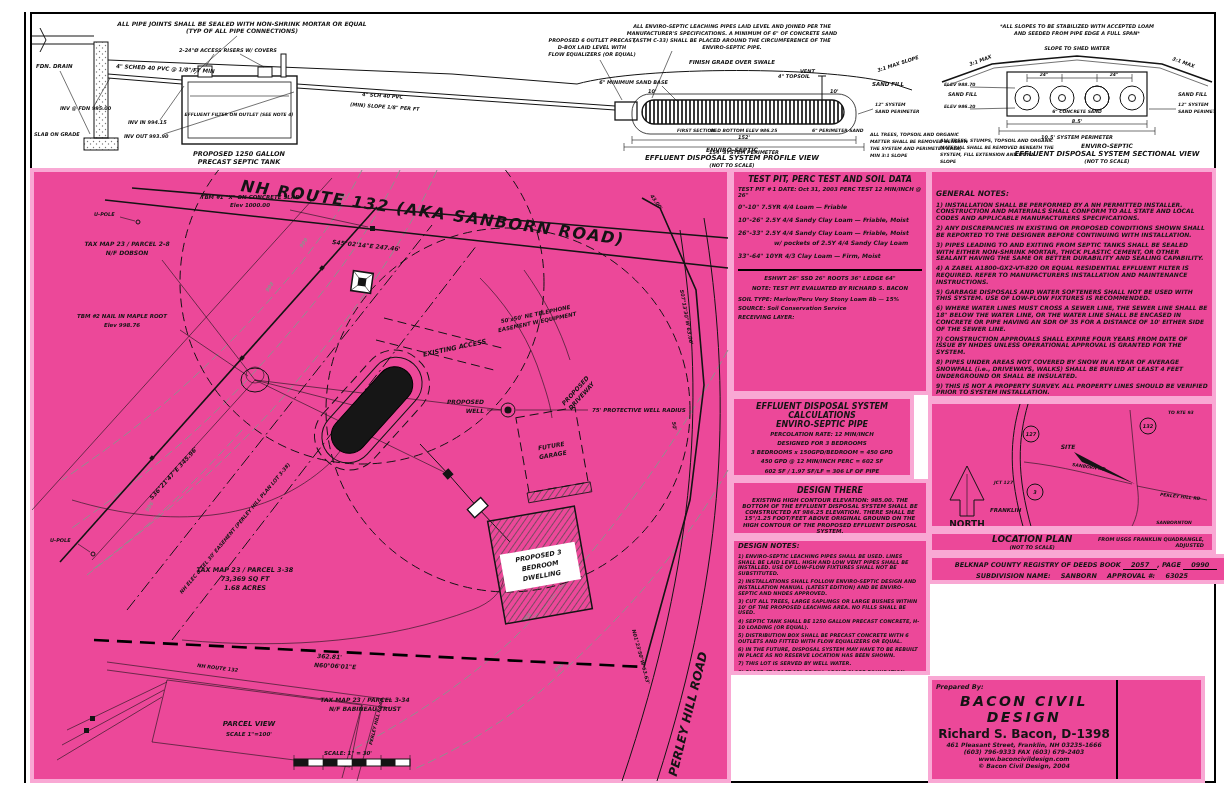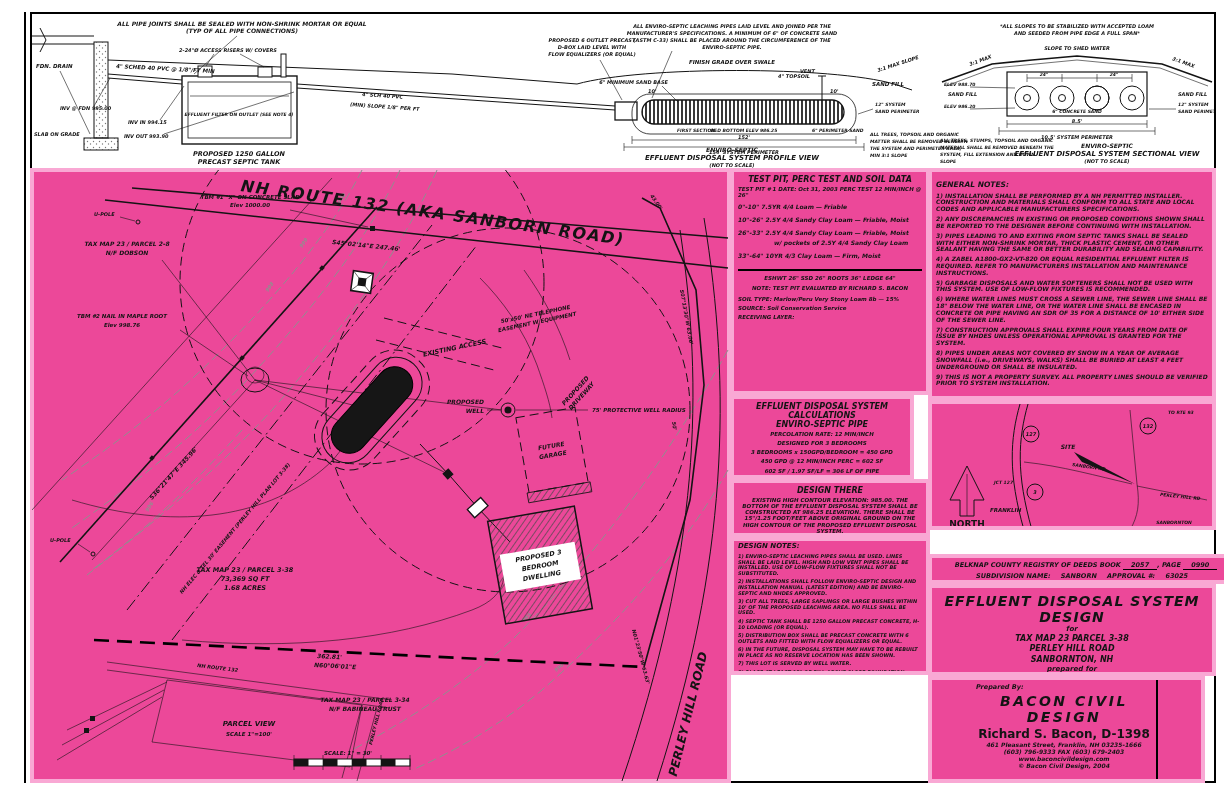--- a/index.html
+++ b/index.html
@@ -391,21 +391,21 @@
     <div class="pTiny note" style="font-size:5px">2) INSTALLATIONS SHALL FOLLOW ENVIRO-SEPTIC DESIGN AND INSTALLATION MANUAL (LATEST EDITION) AND BE ENVIRO-SEPTIC AND NHDES APPROVED.</div>
     <div class="pTiny note" style="font-size:5px">3) CUT ALL TREES, LARGE SAPLINGS OR LARGE BUSHES WITHIN 10' OF THE PROPOSED LEACHING AREA. NO FILLS SHALL BE USED.</div>
     <div class="pTiny note" style="font-size:5px">4) SEPTIC TANK SHALL BE 1250 GALLON PRECAST CONCRETE, H-10 LOADING (OR EQUAL).</div>
     <div class="pTiny note" style="font-size:5px">5) DISTRIBUTION BOX SHALL BE PRECAST CONCRETE WITH 6 OUTLETS AND FITTED WITH FLOW EQUALIZERS OR EQUAL.</div>
     <div class="pTiny note" style="font-size:5px">6) IN THE FUTURE, DISPOSAL SYSTEM MAY HAVE TO BE REBUILT IN PLACE AS NO RESERVE LOCATION HAS BEEN SHOWN.</div>
     <div class="pTiny note" style="font-size:5px">7) THIS LOT IS SERVED BY WELL WATER.</div>
     <div class="pTiny note" style="font-size:5px">8) PLACE AT LEAST 12" OF FILL ABOVE SLOPE FOUNDATION DRAINS NOT COVERED.</div>
   </div>
 
   <div class="box" style="left:928px;top:168px;width:288px;height:232px;">
-    <div class="pSmall note" style="font-size:7.5px;margin-top:9px">GENERAL NOTES:</div>
+    <div class="pSmall note" style="font-size:7.5px;margin-top:18px">GENERAL NOTES:</div>
     <div class="pSmall note">1) INSTALLATION SHALL BE PERFORMED BY A NH PERMITTED INSTALLER. CONSTRUCTION AND MATERIALS SHALL CONFORM TO ALL STATE AND LOCAL CODES AND APPLICABLE MANUFACTURERS SPECIFICATIONS.</div>
     <div class="pSmall note">2) ANY DISCREPANCIES IN EXISTING OR PROPOSED CONDITIONS SHOWN SHALL BE REPORTED TO THE DESIGNER BEFORE CONTINUING WITH INSTALLATION.</div>
     <div class="pSmall note">3) PIPES LEADING TO AND EXITING FROM SEPTIC TANKS SHALL BE SEALED WITH EITHER NON-SHRINK MORTAR, THICK PLASTIC CEMENT, OR OTHER SEALANT HAVING THE SAME OR BETTER DURABILITY AND SEALING CAPABILITY.</div>
     <div class="pSmall note">4) A ZABEL A1800-GX2-VT-820 OR EQUAL RESIDENTIAL EFFLUENT FILTER IS REQUIRED. REFER TO MANUFACTURERS INSTALLATION AND MAINTENANCE INSTRUCTIONS.</div>
     <div class="pSmall note">5) GARBAGE DISPOSALS AND WATER SOFTENERS SHALL NOT BE USED WITH THIS SYSTEM. USE OF LOW-FLOW FIXTURES IS RECOMMENDED.</div>
     <div class="pSmall note">6) WHERE WATER LINES MUST CROSS A SEWER LINE, THE SEWER LINE SHALL BE 18" BELOW THE WATER LINE, OR THE WATER LINE SHALL BE ENCASED IN CONCRETE OR PIPE HAVING AN SDR OF 35 FOR A DISTANCE OF 10' EITHER SIDE OF THE SEWER LINE.</div>
     <div class="pSmall note">7) CONSTRUCTION APPROVALS SHALL EXPIRE FOUR YEARS FROM DATE OF ISSUE BY NHDES UNLESS OPERATIONAL APPROVAL IS GRANTED FOR THE SYSTEM.</div>
     <div class="pSmall note">8) PIPES UNDER AREAS NOT COVERED BY SNOW IN A YEAR OF AVERAGE SNOWFALL (i.e., DRIVEWAYS, WALKS) SHALL BE BURIED AT LEAST 4 FEET UNDERGROUND OR SHALL BE INSULATED.</div>
     <div class="pSmall note">9) THIS IS NOT A PROPERTY SURVEY. ALL PROPERTY LINES SHOULD BE VERIFIED PRIOR TO SYSTEM INSTALLATION.</div>
   </div>
@@ -432,47 +432,44 @@
       <text class="t55" x="58" y="108">FRANKLIN</text>
       <text class="t45 t4" x="242" y="120" text-anchor="middle">SANBORNTON</text>
       <g>
         <path class="ln" d="M35,62 L52,96 L42,96 L42,112 L28,112 L28,96 L18,96 Z"></path>
         <path class="thin" d="M35,70 L35,112"></path>
         <text x="35" y="123" text-anchor="middle" style="font-size:9px;font-style:normal">NORTH</text>
       </g>
     </svg>
   </div>
 
+  <div class="box" style="left:928px;top:530px;width:288px;height:24px;display:flex;align-items:center;">
+    <div style="margin-left:60px;text-align:center;">
+      <div style="font-size:9px;font-weight:700;font-style:italic;">LOCATION PLAN</div>
+      <div style="font-size:5px;font-weight:700;font-style:italic;">(NOT TO SCALE)</div>
+    </div>
+    <div style="margin-left:auto;margin-right:8px;font-size:5px;font-weight:700;font-style:italic;width:110px;text-align:right;">FROM USGS FRANKLIN QUADRANGLE, ADJUSTED</div>
+  </div>
 
   <div class="box" style="left:928px;top:554px;width:316px;height:30px;padding-top:3px;">
     <div class="ctrTxt" style="font-size:6.5px;font-weight:700;font-style:italic;">
       <span>BELKNAP COUNTY REGISTRY OF DEEDS BOOK</span>
       <span class="uv">2057</span><span>, PAGE</span>
       <span class="uv">0990</span>
     </div>
     <div class="ctrTxt" style="font-size:6.5px;font-weight:700;font-style:italic;margin-top:3px;">
       <span>SUBDIVISION NAME:</span>
       <span class="uv">SANBORN</span>
       <span>APPROVAL #:</span>
       <span class="uv">63025</span>
     </div>
   </div>
 
-  <div class="box" style="left:928px;top:584px;width:288px;height:92px;">
-    <div class="titleMain">EFFLUENT DISPOSAL SYSTEM DESIGN</div>
-    <div class="tb7">for</div>
-    <div class="tb8">TAX MAP 23 PARCEL 3-38</div>
-    <div class="tb8">PERLEY HILL ROAD</div>
-    <div class="tb8">SANBORNTON, NH</div>
-    <div class="tb7">prepared for</div>
-    <div class="tb8">NEWELL AND CRATHERN, LLC</div>
-
-  </div>
-
-  <div class="box" style="left:928px;top:676px;width:277px;height:107px;display:flex;padding-left:40px;">
+
+  <div class="box" style="left:928px;top:676px;width:277px;height:107px;display:flex;">
     <div style="width:186px;border-right:2px solid #000;padding:3px 4px;box-sizing:border-box;">
       <div style="font-size:6.5px;font-weight:700;font-style:italic;">Prepared By:</div>
       <div class="firm">BACON CIVIL DESIGN</div>
       <div class="ctrTxt" style="font-size:12px;font-weight:700;margin-top:2px;">Richard S. Bacon, D-1398</div>
       <div class="ctrTxt" style="font-size:6px;font-weight:700;font-style:italic;">461 Pleasant Street, Franklin, NH 03235-1666</div>
       <div class="ctrTxt" style="font-size:6px;font-weight:700;font-style:italic;">(603) 796-9333  FAX (603) 679-2403</div>
       <div class="ctrTxt" style="font-size:6px;font-weight:700;font-style:italic;">www.baconcivildesign.com</div>
       <div class="ctrTxt" style="font-size:6px;font-weight:700;font-style:italic;">© Bacon Civil Design, 2004</div>
     </div>
     <div style="flex:1;"></div>

